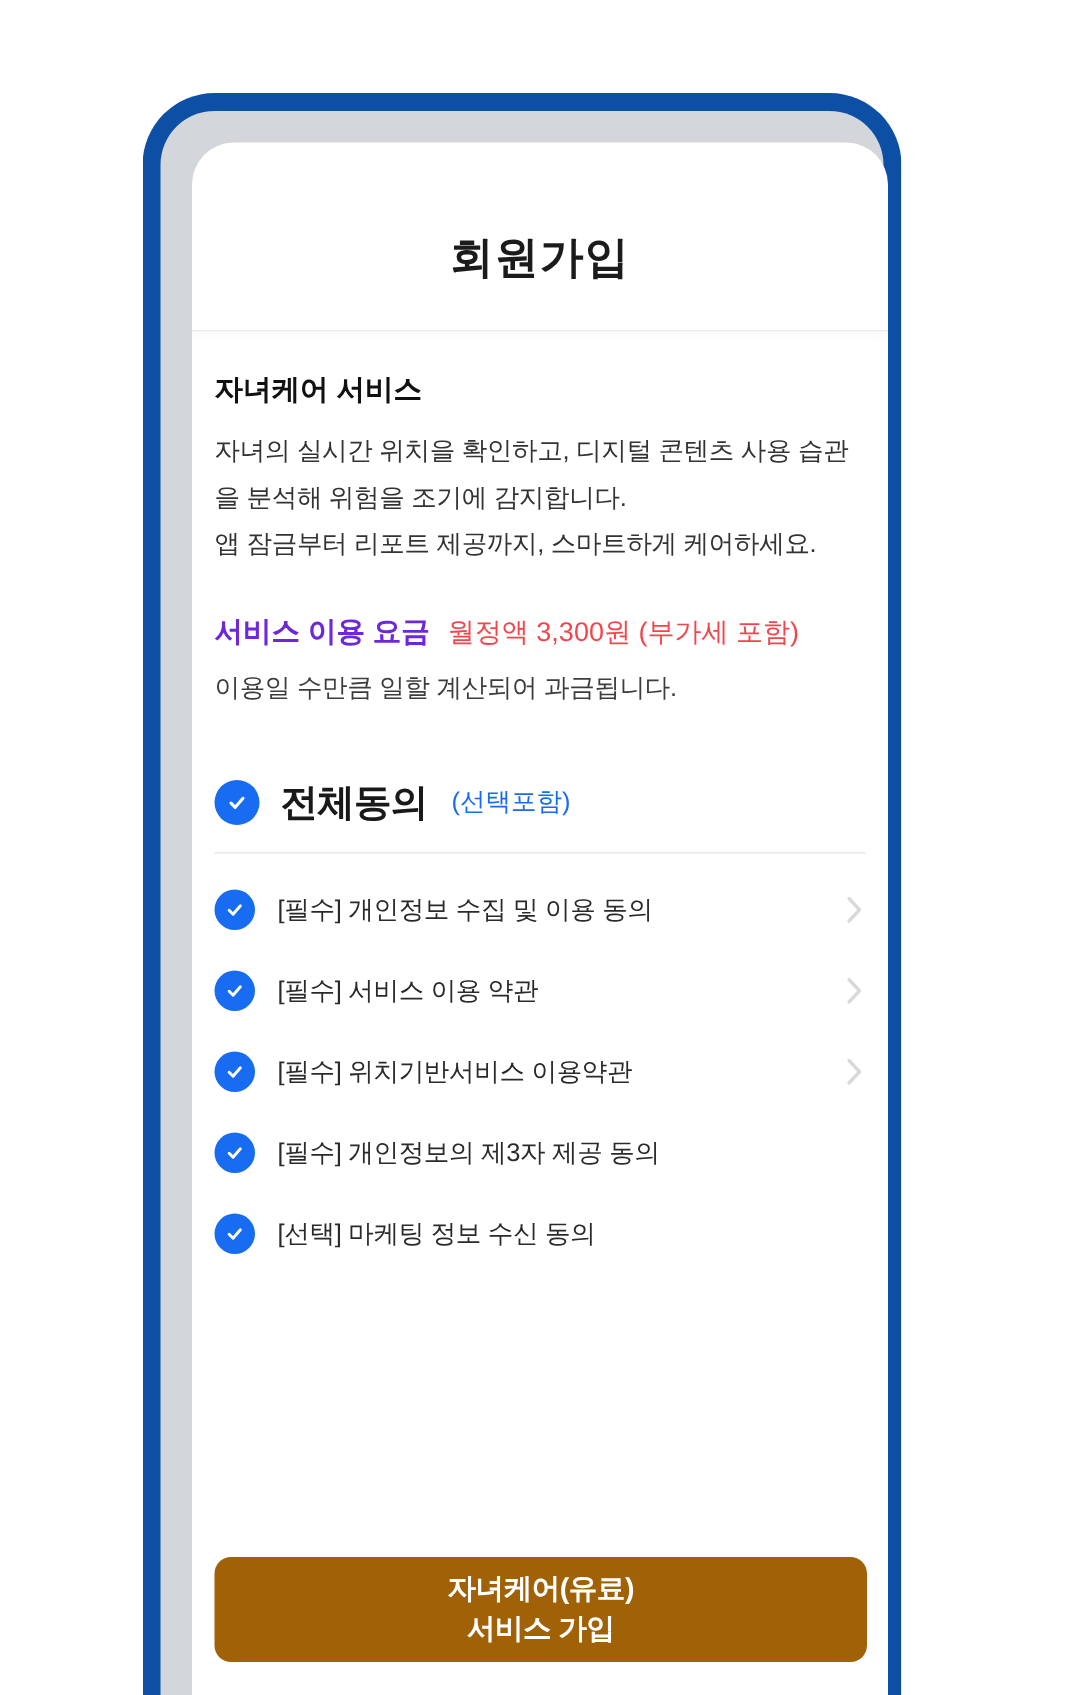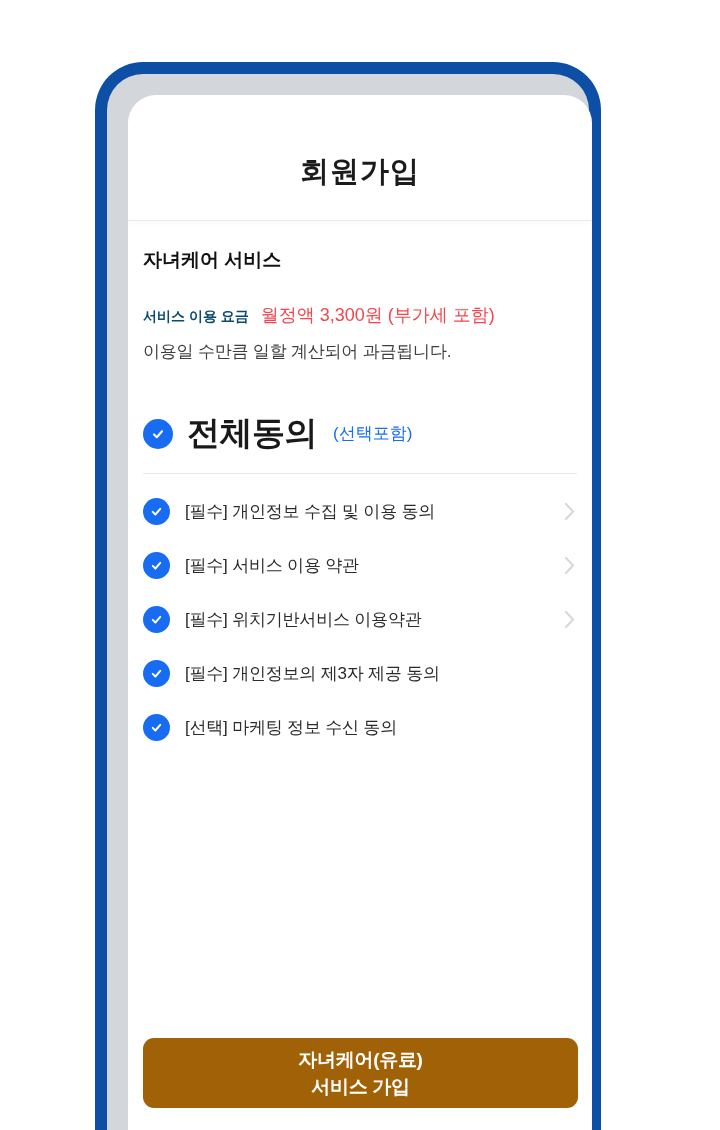--- a/index.html
+++ b/index.html
@@ -74,23 +74,23 @@
     letter-spacing: -0.2px;
   }
   .price-row {
     margin-top: 30px;
     display: flex;
     align-items: baseline;
     gap: 12px;
     white-space: nowrap;
   }
   .price-label {
-    font-size: 14px;
-    font-weight: bold;
-    color: #0c4a6e;
+    font-size: 19px;
+    font-weight: bold;
+    color: #6d28d9;
     text-align: center;
   }
   .price-value {
     font-size: 18px;
     color: #f4454c;
   }
   .price-note {
     margin-top: 13px;
     font-size: 17px;
     color: #3d3d3d;
@@ -112,21 +112,21 @@
     display: flex;
     align-items: center;
     justify-content: center;
     flex: 0 0 auto;
   }
   .check-circle.small {
     width: 27px;
     height: 27px;
   }
   .agree-all-label {
-    font-size: 33px;
+    font-size: 25px;
     font-weight: bold;
     color: #191919;
     letter-spacing: -0.5px;
     font-family: Liberation Serif, serif;
   }
   .agree-all-sub {
     font-size: 17px;
     color: #176cf1;
     margin-left: 2px;
   }
@@ -188,20 +188,24 @@
   <div class="phone">
     <div class="screen">
 
       <div class="screen-header">
         <div class="screen-title">회원가입</div>
       </div>
 
       <div class="content">
 
         <div class="svc-title">자녀케어 서비스</div>
+        <div class="svc-desc">
+          <div>자녀의 실시간 위치을 확인하고, 디지털 콘텐츠 사용 습관을 분석해 위험을 조기에 감지합니다.</div>
+          <div>앱 잠금부터 리포트 제공까지, 스마트하게 케어하세요.</div>
+        </div>
 
         <div class="price-row">
           <span class="price-label">서비스 이용 요금</span>
           <span class="price-value">월정액 3,300원 (부가세 포함)</span>
         </div>
         <div class="price-note">이용일 수만큼 일할 계산되어 과금됩니다.</div>
 
         <div class="agree-all">
           <span class="check-circle">
             <svg width="16" height="16" viewBox="0 0 20 20">

